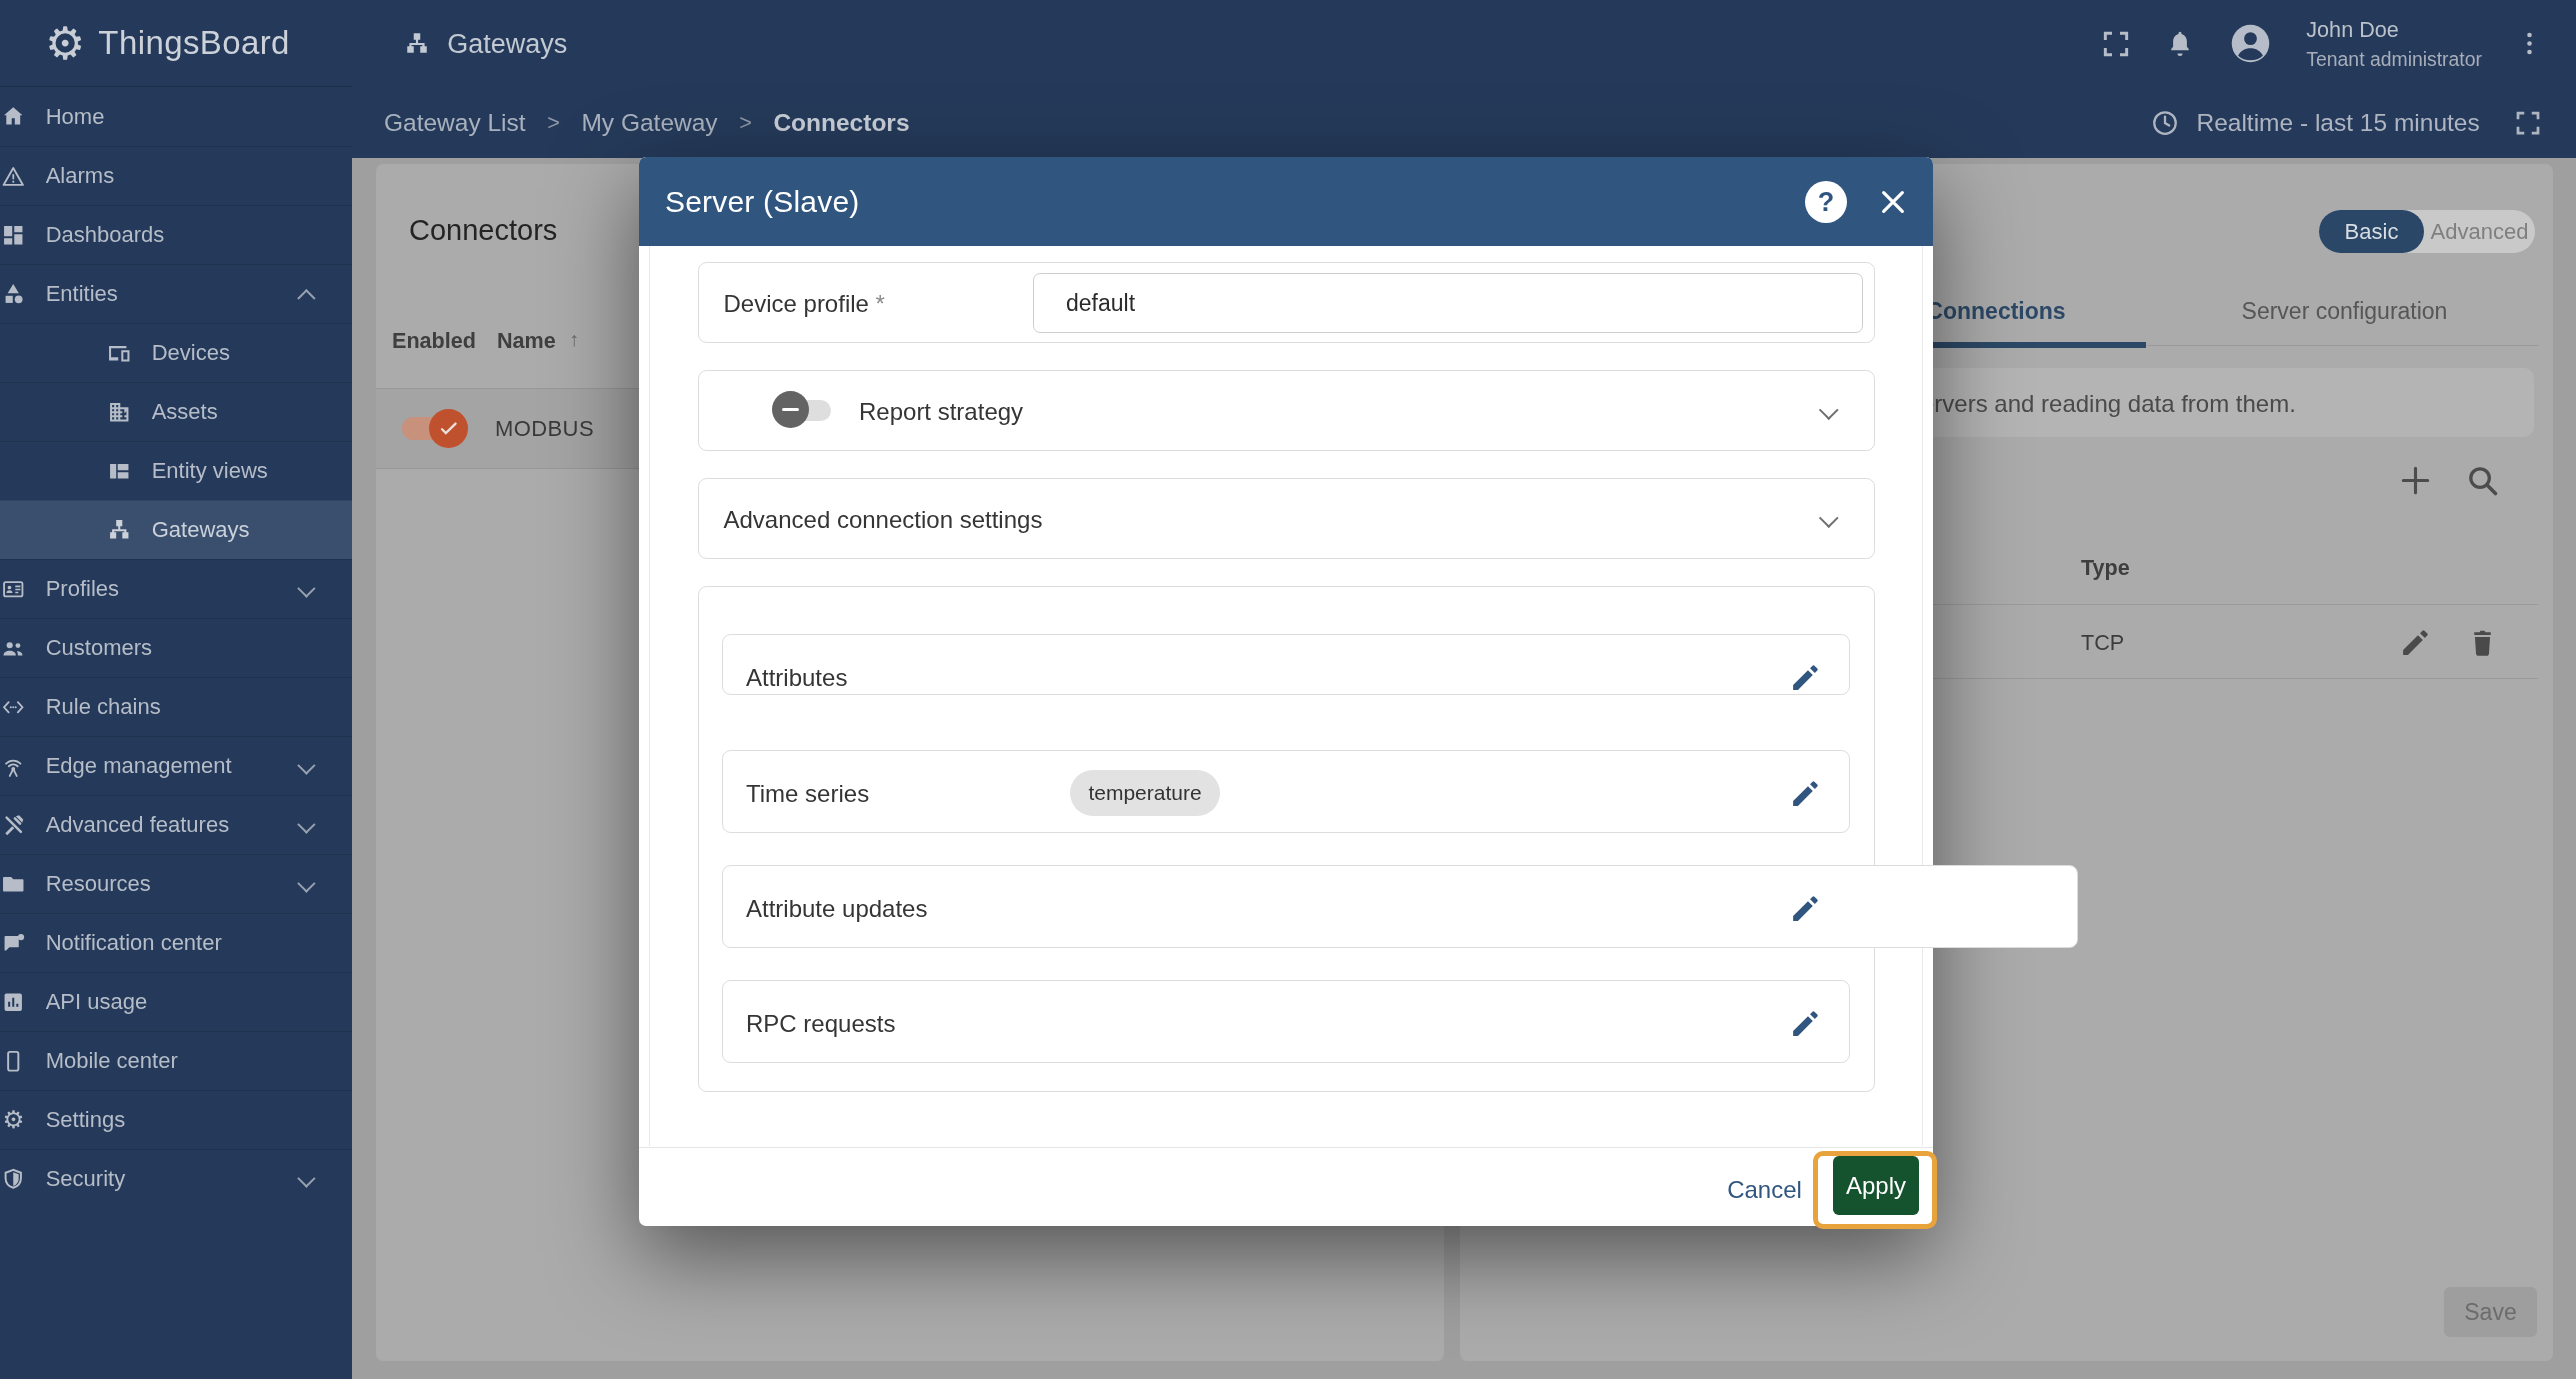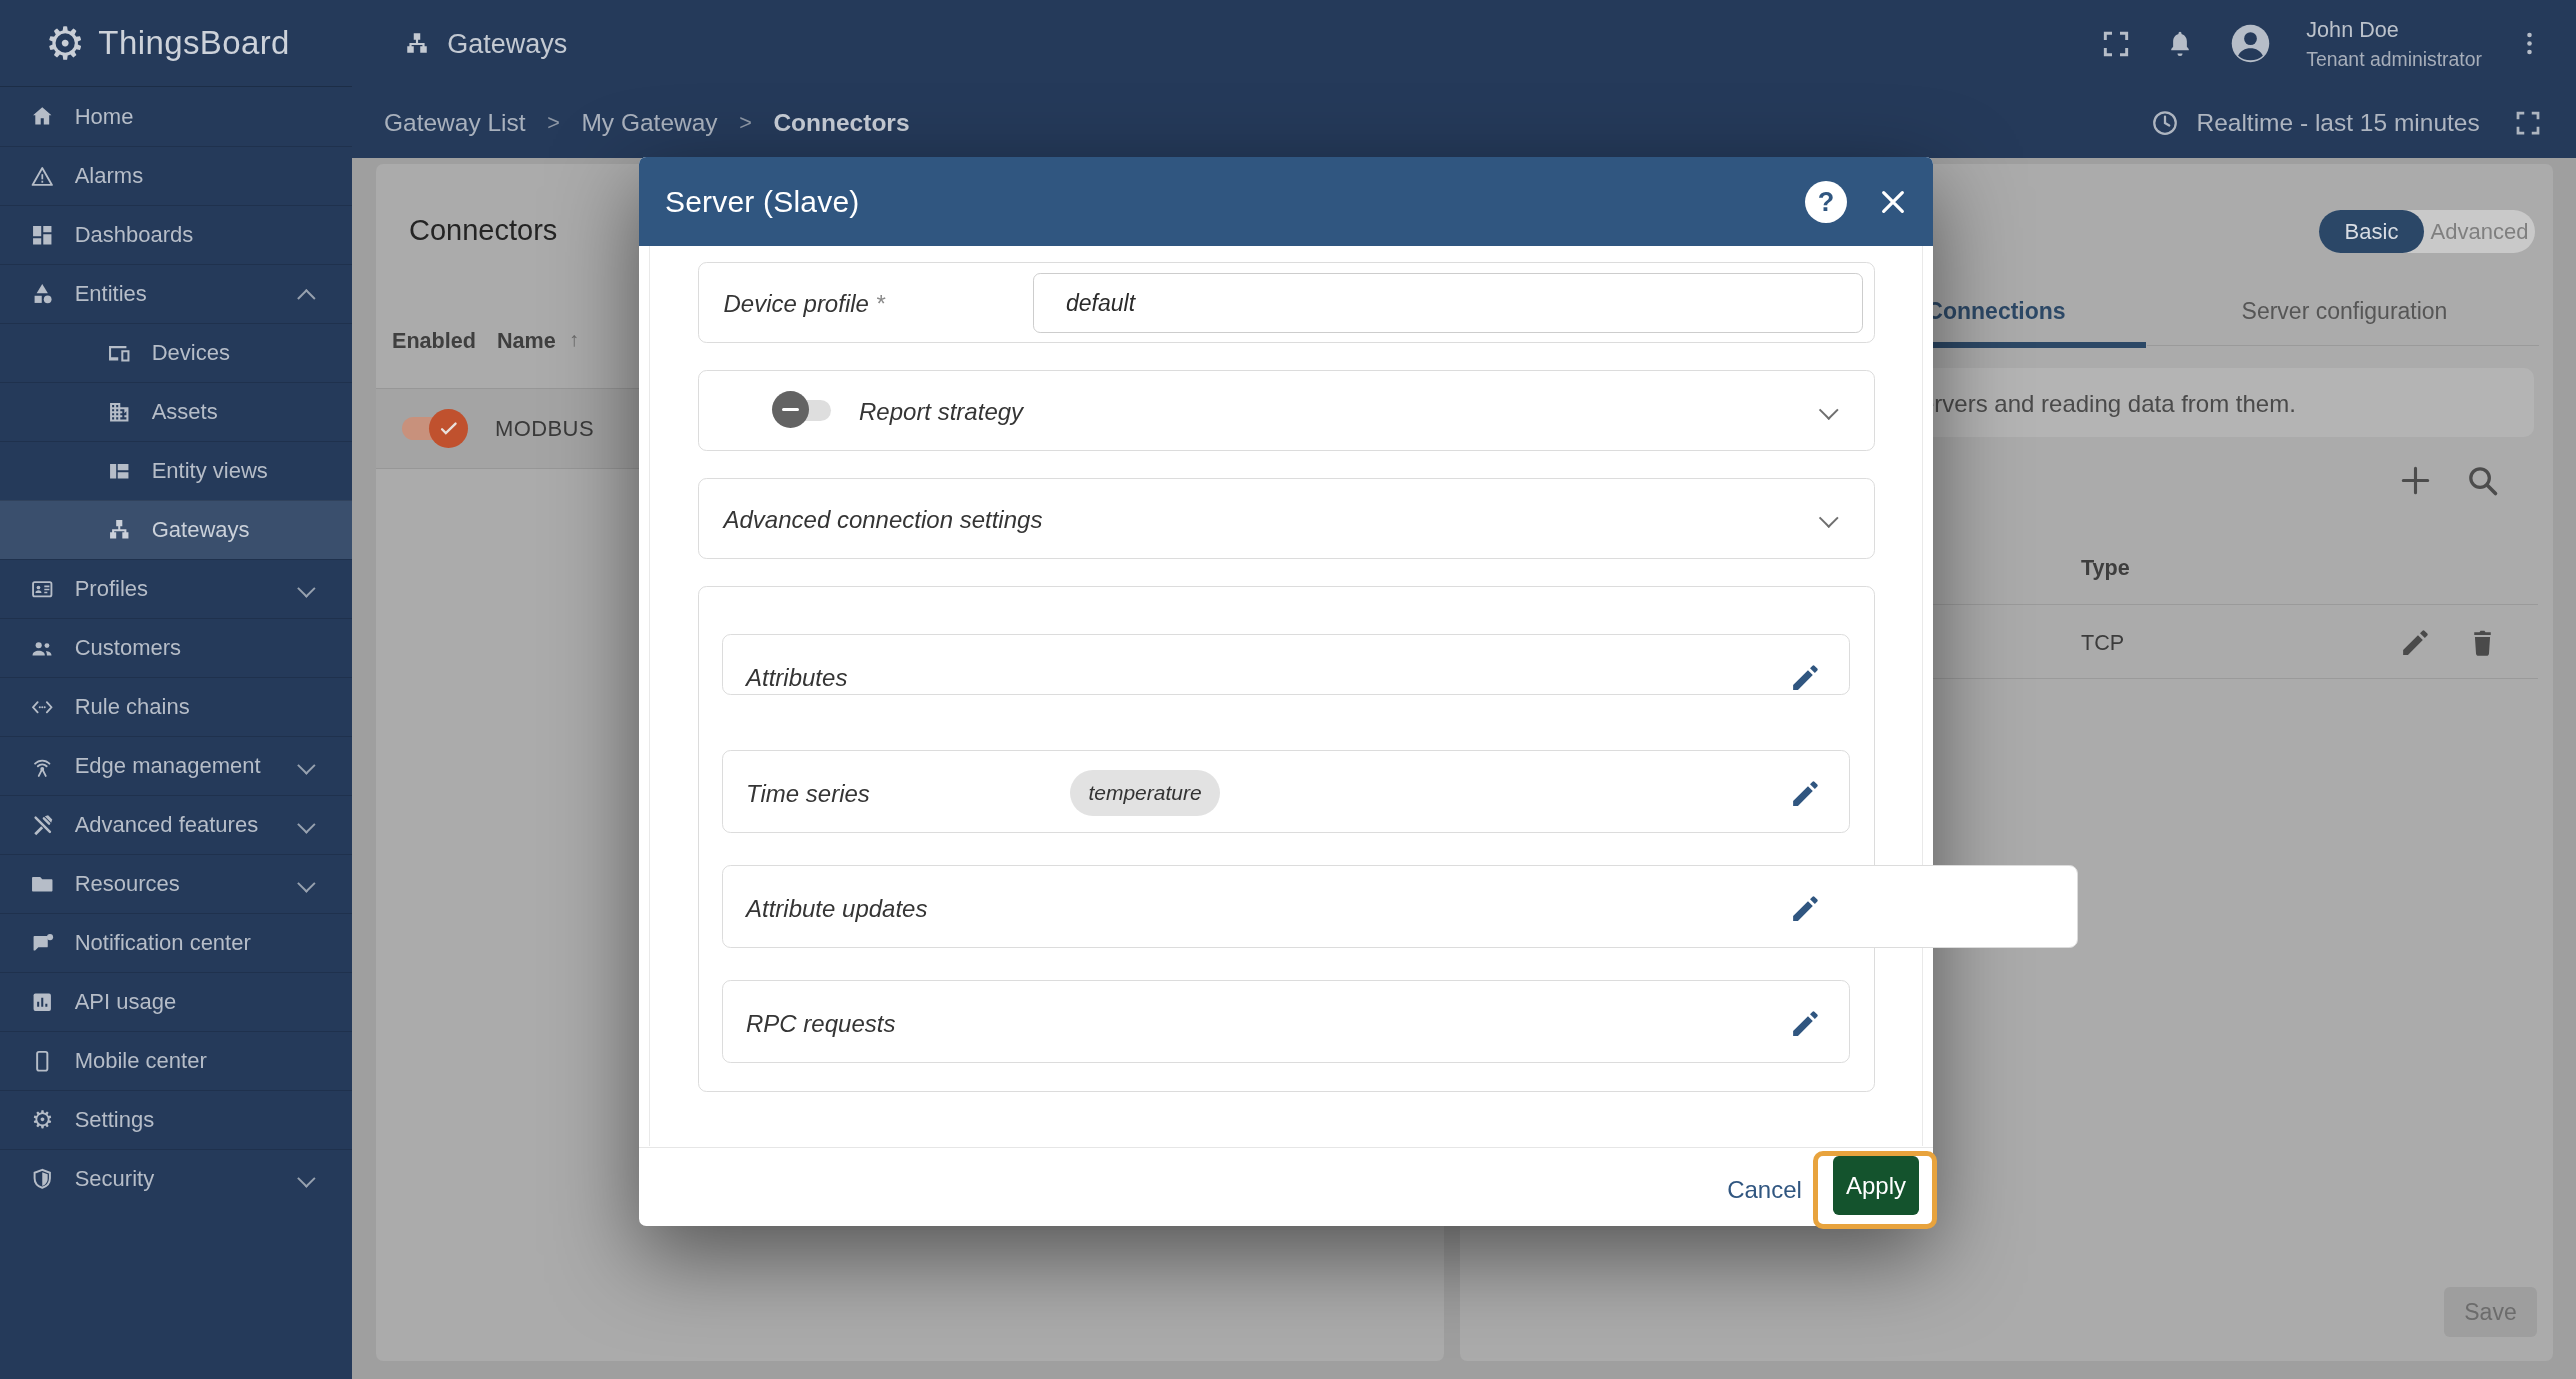--- a/index.html
+++ b/index.html
@@ -5,21 +5,21 @@
   html,body{margin:0;padding:0;background:#555;}
   .screen{position:relative;width:2576px;height:1379px;background:#9f9f9f;
     font-family:"Liberation Sans",sans-serif;overflow:hidden;}
   svg{display:block;}
   
   .sidebar{position:absolute;left:0;top:0;width:352px;height:1379px;background:#253a5a;z-index:2;}
   .logo-row{height:86px;display:flex;align-items:center;padding-left:45px;gap:13px;
     border-bottom:1.4px solid rgba(0,0,0,.22);color:#cdd2da;cursor:pointer;}
   .logo-glyph{font-size:45px;line-height:1;color:#c9ced6;}
   .logo-text{font-size:33px;letter-spacing:0.4px;}
-  .nav-item{height:59px;display:flex;align-items:center;padding-left:29px;gap:18.7px;color:#b6bdc8;
+  .nav-item{height:59px;display:flex;align-items:center;gap:18.7px;color:#b6bdc8;
     font-size:22px;border-top:0.7px solid rgba(0,0,0,.14);cursor:pointer;position:relative;box-sizing:border-box;}
   .nav-item:first-child{border-top:none;}
   .nav-item.child{padding-left:106px;}
   .nav-item.active{background:#3a4f6d;color:#cbd1da;}
   .nicon{width:27px;height:27px;display:flex;align-items:center;justify-content:center;flex:none;}
   .nicon .glyph{font-size:24.5px;line-height:1;}
   .chev{position:absolute;right:39px;top:21.6px;width:10.8px;height:10.8px;border-right:2.2px solid #97a1af;
     border-bottom:2.2px solid #97a1af;transform:rotate(45deg);}
   .chev.up{top:27px;transform:rotate(225deg);}
   
@@ -48,21 +48,21 @@
   .pill.off{color:#7f7f7f;}
   
   .modal{position:absolute;left:639px;top:157px;width:1294px;height:1069px;background:#fff;
     border-radius:7.2px;box-shadow:0 29px 86px rgba(0,0,0,.5);z-index:10;}
   .modal-head{height:89px;background:#305680;border-radius:7.2px 7.2px 0 0;display:flex;align-items:center;color:#fff;}
   .modal-title{margin-left:26px;font-size:30px;font-weight:500;letter-spacing:0.2px;}
   .help-btn{position:absolute;left:1166px;top:24px;width:42px;height:42px;border-radius:50%;background:#fff;
     color:#305680;display:flex;align-items:center;justify-content:center;font-size:27px;font-weight:700;cursor:pointer;}
   .close-btn{position:absolute;left:1238px;top:29px;width:32px;height:32px;cursor:pointer;}
   .guide{position:absolute;width:1.4px;background:#e9e9e9;top:89px;bottom:80px;}
-  .box{position:absolute;border:1.4px solid #dcdcdc;border-radius:8.6px;box-sizing:border-box;background:#fff;font-style:italic;}
+  .box{position:absolute;border:1.4px solid #dcdcdc;border-radius:8.6px;box-sizing:border-box;background:#fff;}
   .box-label{position:absolute;font-size:24px;color:#353535;}
   .req{color:#8a8a8a;}
   .chevd{position:absolute;width:11.5px;height:11.5px;border-right:2.2px solid #6f6f6f;border-bottom:2.2px solid #6f6f6f;
     transform:rotate(45deg);cursor:pointer;}
   .input{position:absolute;border:1.4px solid #cdcdcd;border-radius:7.2px;box-sizing:border-box;
     display:flex;align-items:center;font-size:23px;color:#2b2b2b;padding-left:32px;cursor:text;}
   .chip{position:absolute;background:#e2e2e2;border-radius:24.5px;display:flex;align-items:center;
     justify-content:center;font-size:21px;color:#333;}
   .slide-off{position:absolute;cursor:pointer;}
   .slide-off .track{position:absolute;left:7.2px;top:8.6px;width:52px;height:21.6px;border-radius:11.5px;background:#dedede;}

